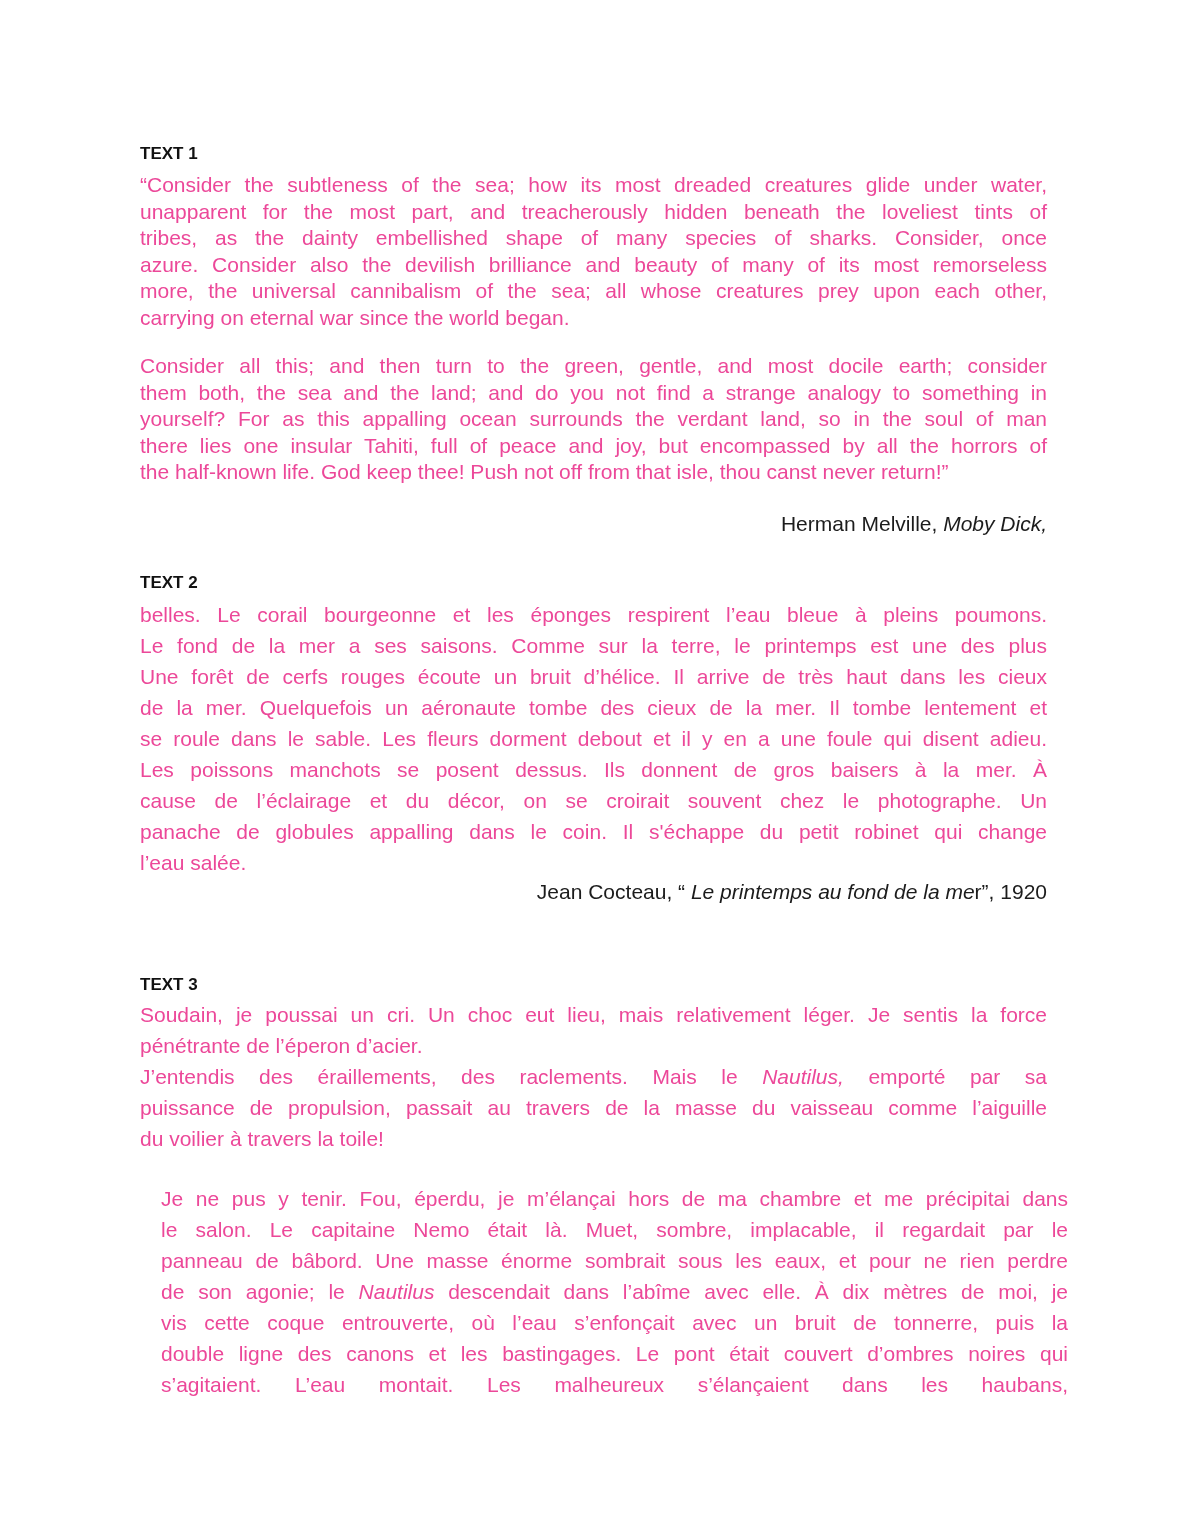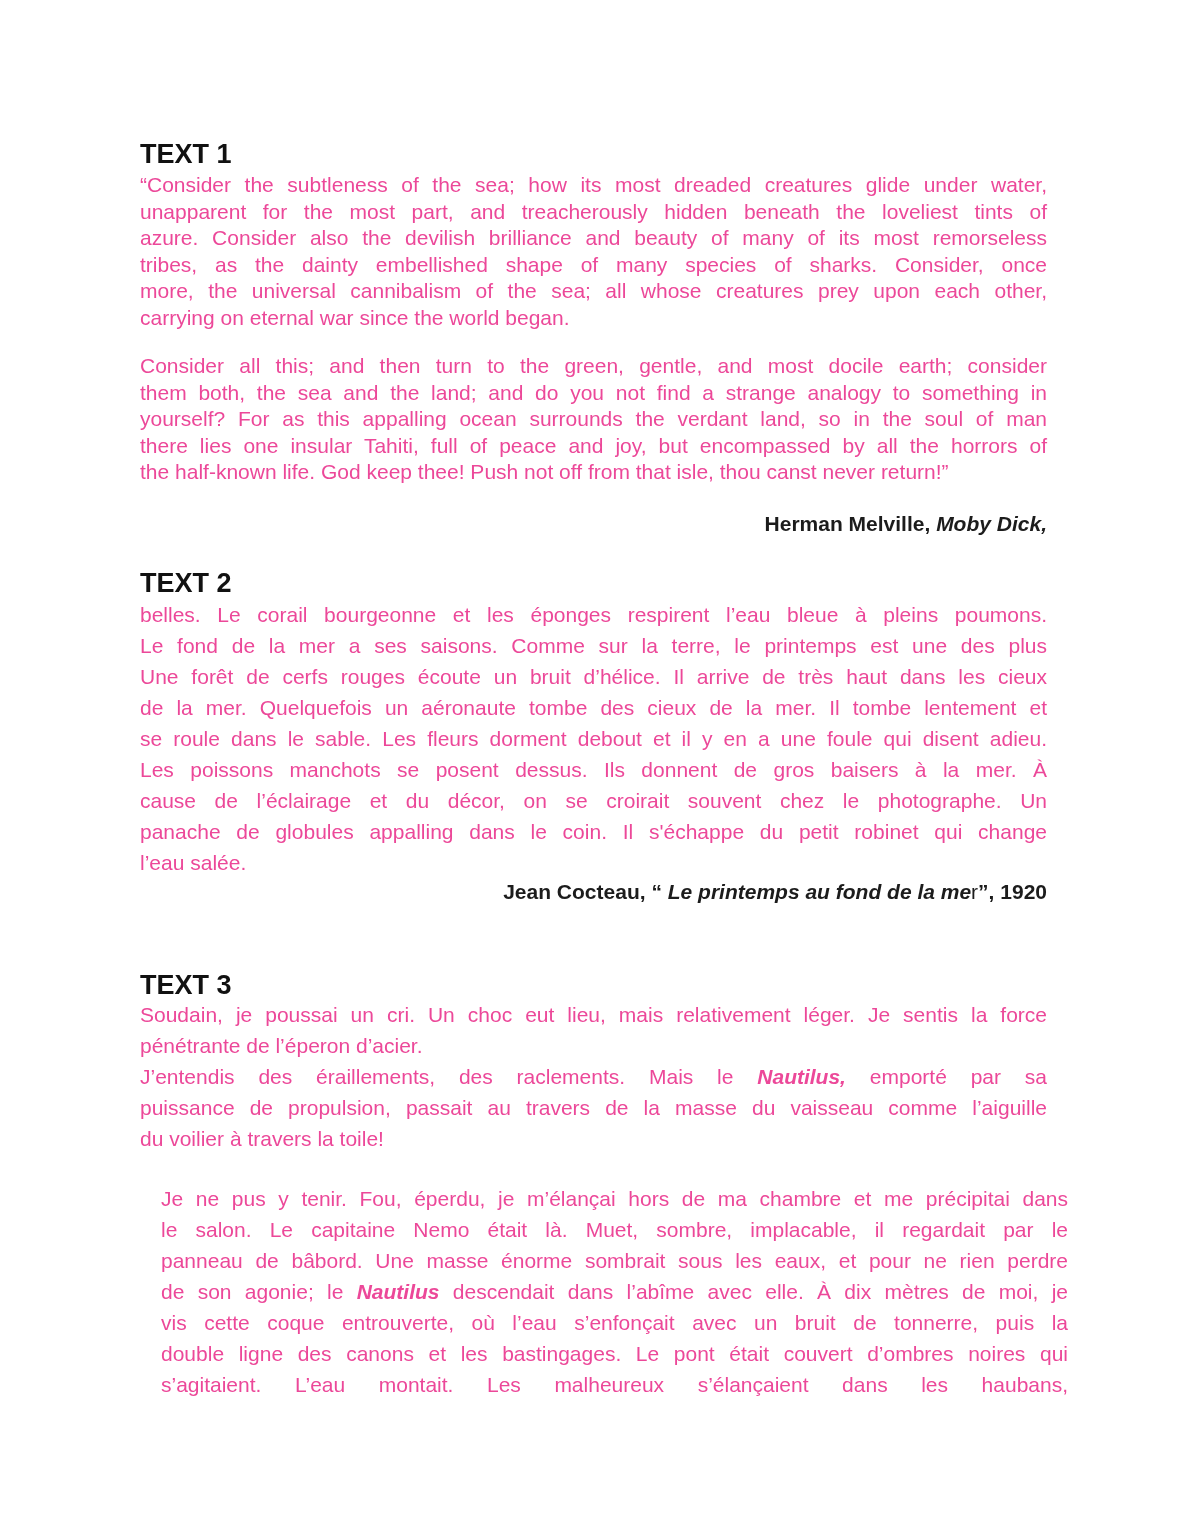--- a/index.html
+++ b/index.html
@@ -18,21 +18,21 @@
     .page {
       position: absolute;
       left: 140px;
       top: 0;
       width: 907px;
     }
     .heading {
       position: absolute;
       left: 0;
       font-weight: bold;
-      font-size: 27px;
+      font-size: 17px;
       line-height: 26px;
       color: #111;
     }
     .para {
       position: absolute;
       left: 0;
       width: 907px;
       font-size: 21px;
       text-align: justify;
       text-align-last: left;
@@ -52,35 +52,35 @@
     }
     .attrib {
       position: absolute;
       right: 0;
       font-size: 21px;
       line-height: 26px;
       text-align: right;
       white-space: nowrap;
       color: #1c1c1c;
     }
-    .bold { font-weight: bold; }
-    .ital { font-style: italic; font-weight: bold; }
+    .bold { font-weight: normal; }
+    .ital { font-style: italic; }
   </style>
 </head>
 <body>
 
 <div class="page">
 
   <div class="heading" style="top:141px;">TEXT 1</div>
 
   <div class="para t1" style="top:172px;">
     <span class="line">“Consider the subtleness of the sea; how its most dreaded creatures glide under water,</span>
     <span class="line">unapparent for the most part, and treacherously hidden beneath the loveliest tints of</span>
+    <span class="line">tribes, as the dainty embellished shape of many species of sharks. Consider, once</span>
     <span class="line">azure. Consider also the devilish brilliance and beauty of many of its most remorseless</span>
-    <span class="line">tribes, as the dainty embellished shape of many species of sharks. Consider, once</span>
     <span class="line">more, the universal cannibalism of the sea; all whose creatures prey upon each other,</span>
     <span class="line last">carrying on eternal war since the world began.</span>
   </div>
 
   <div class="para t1" style="top:353px;">
     <span class="line">Consider all this; and then turn to the green, gentle, and most docile earth; consider</span>
     <span class="line">them both, the sea and the land; and do you not find a strange analogy to something in</span>
     <span class="line">yourself? For as this appalling ocean surrounds the verdant land, so in the soul of man</span>
     <span class="line">there lies one insular Tahiti, full of peace and joy, but encompassed by all the horrors of</span>
     <span class="line last">the half-known life. God keep thee! Push not off from that isle, thou canst never return!”</span>

